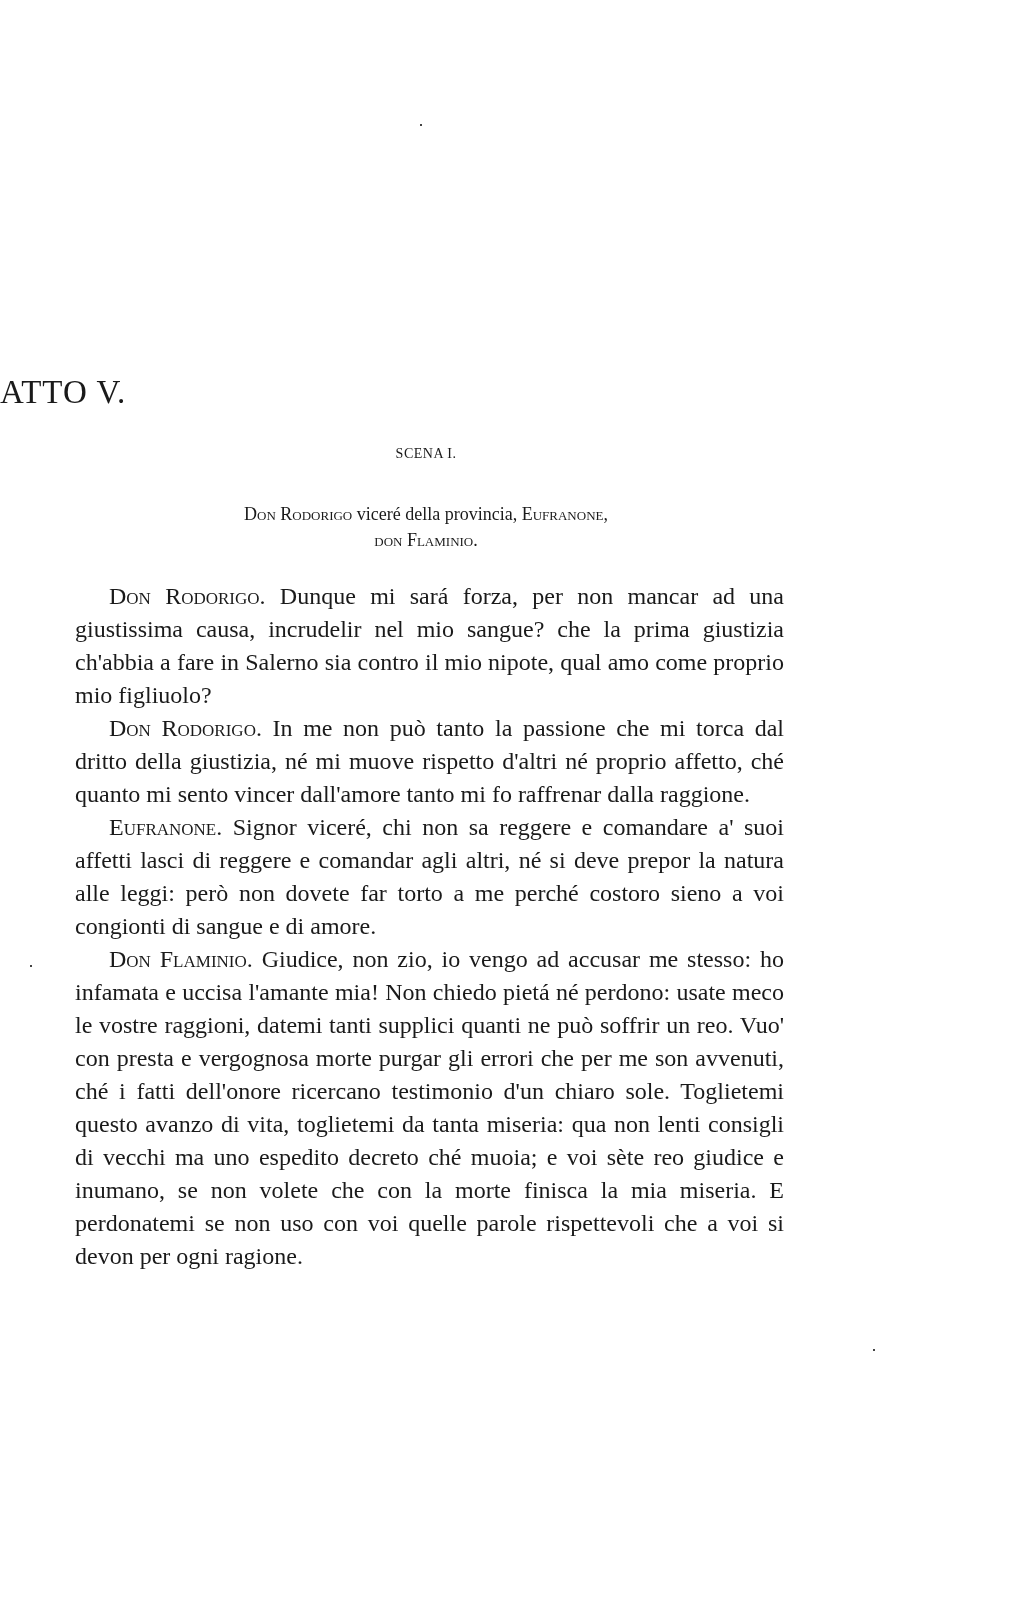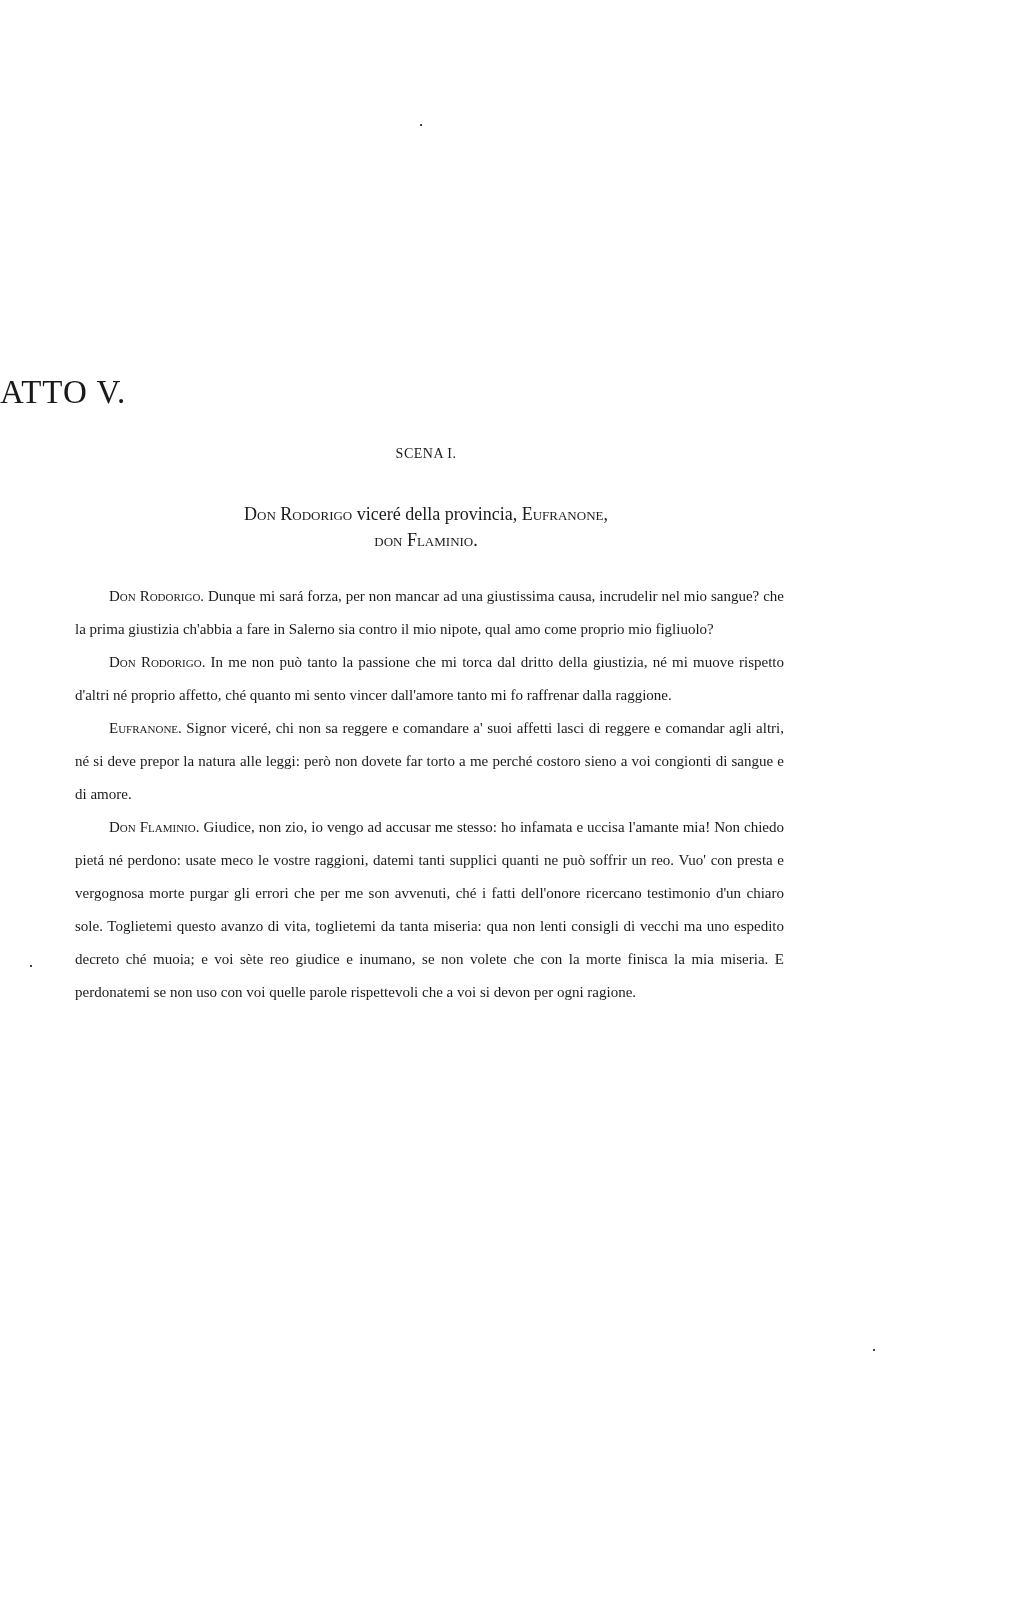--- a/index.html
+++ b/index.html
@@ -7,21 +7,21 @@
          font-family: "Liberation Serif", "DejaVu Serif", serif; color: #1a1a1a; }
   .page { position: absolute; left: 0; top: 0; width: 1026px; height: 1614px; }
   .speck { position: absolute; width: 2px; height: 2px; background: #444; }
   .act-title { position: absolute; left: 0; width: 852px; top: 338px; text-align: left;
                font-size: 33px; letter-spacing: 1px; font-weight: normal; margin-top: 36px; }
   .scene-title { position: absolute; left: 0; width: 852px; top: 446px; text-align: center;
                  font-size: 14px; letter-spacing: 0.5px; }
   .cast { position: absolute; left: 0; width: 852px; top: 490px; text-align: center;
           font-size: 18px; line-height: 26px; margin-top: 11px; }
   .sc { font-variant: small-caps; }
-  .text { position: absolute; left: 75px; width: 709px; top: 580px; font-size: 15px;
+  .text { position: absolute; left: 75px; width: 709px; top: 580px; font-size: 24px;
           line-height: 33px; text-align: justify; }
   .text p { margin: 0; text-indent: 34px; }
   .speaker { font-variant: small-caps; }
 </style>
 </head>
 <body>
 
 <div class="page">
   <div class="speck" style="left:420px;top:124px;"></div>
   <div class="speck" style="left:30px;top:965px;"></div>

